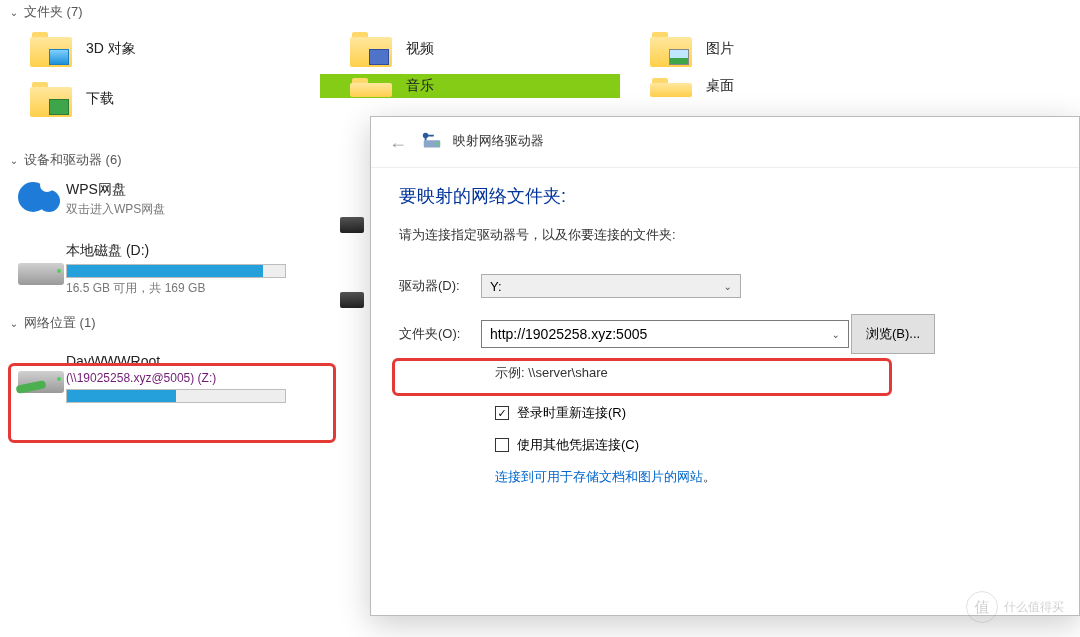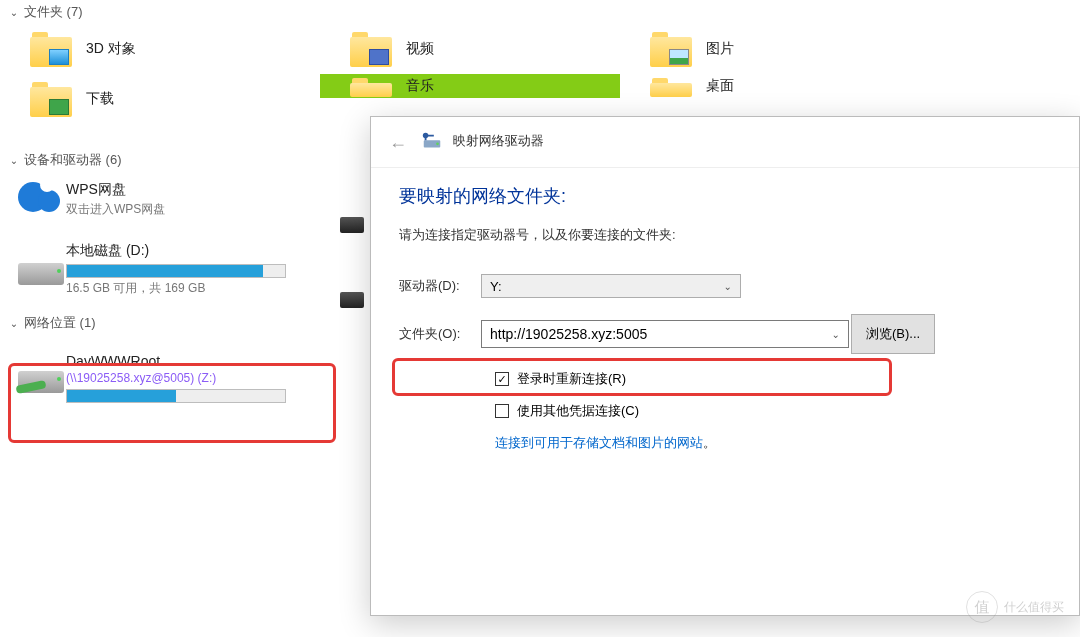--- a/index.html
+++ b/index.html
@@ -206,21 +206,21 @@
   <span>网络位置 (1)</span>
 </div>
 
 <div class="drive-item" style="margin-top:12px">
   <div class="drive-icon">
       <div class="drive-hw"></div>
       <div class="net-cable"></div>
     </div>
   <div class="drive-text">
     <div class="drive-title">DavWWWRoot</div>
-    <div class="drive-sub" style="color:#8b5cf6">(\\19025258.xyz@5005) (Z:)</div>
+    <div class="drive-sub" style="color:#701a75">(\\19025258.xyz@5005) (Z:)</div>
     <div class="usage-bar">
         <div class="usage-fill" id="fill-z" style="width: 50%;"></div>
       </div>
   </div>
 </div>
 
 <div class="highlight-box" style="left:8px; top:363px; width:328px; height:80px;"></div>
 
 <div class="dialog">
   <div class="dialog-head">
@@ -251,20 +251,21 @@
 
     <div class="form-row">
       <div class="form-label"><span>文件夹(O):</span></div>
       <div class="combo-box">
         <span>http://19025258.xyz:5005</span>
         <span style="font-size:10px;color:#555">⌄</span>
       </div>
       <button class="btn">浏览(B)...</button>
     </div>
 
+    <div class="example">示例: \\server\share</div>
 
     <div class="checkbox-row">
       <div class="chk">✓</div>
       <span>登录时重新连接(R)</span>
     </div>
 
     <div class="checkbox-row">
       <div class="chk"></div>
       <span>使用其他凭据连接(C)</span>
     </div>

